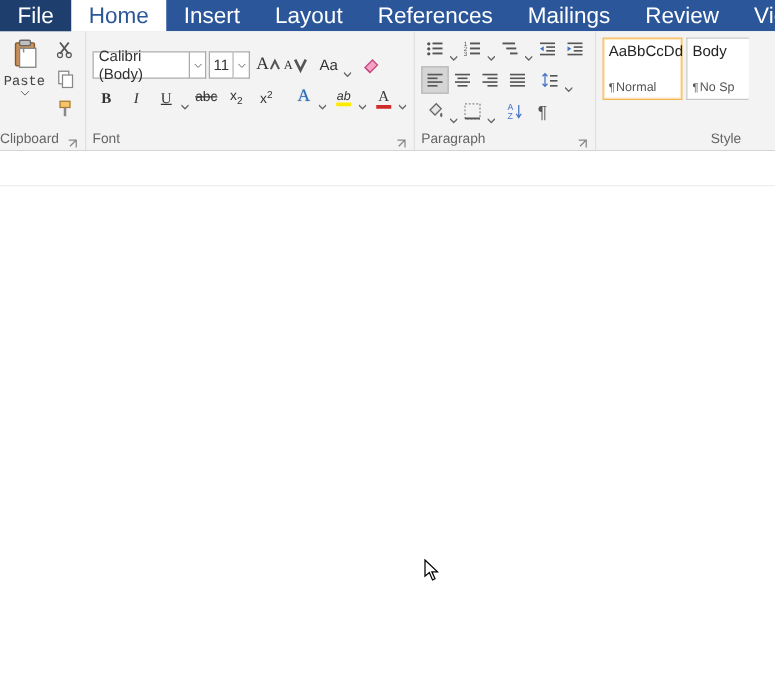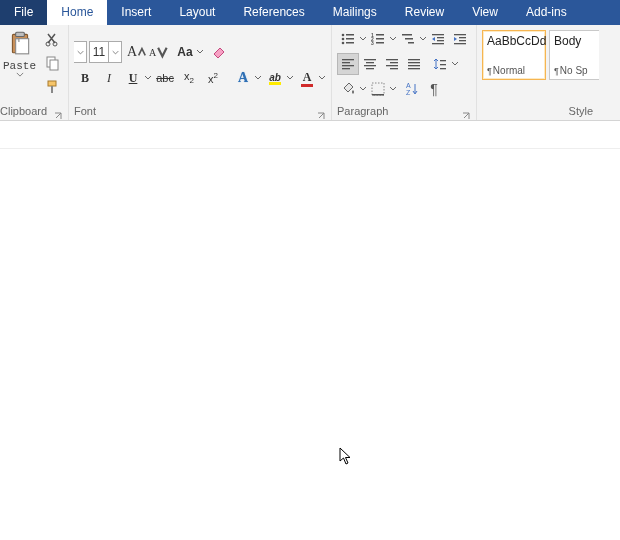--- a/index.html
+++ b/index.html
@@ -1,19 +1,19 @@
 <!DOCTYPE html>
 <html><head>
 <meta charset="utf-8">
 <style>
   * { margin:0; padding:0; box-sizing:border-box; font-family:"Segoe UI",Arial,sans-serif; }
   body { width:620px; height:540px; background:#fff; overflow:hidden; font-size:12px; color:#333; }
   
   .tabs { display:flex; background:#2b579a; height:25px; align-items:stretch; }
-  .tab { padding:0 14px; line-height:25px; color:#fff; font-size:12px; cursor:pointer; white-space:nowrap; }
+  .tab { padding:0 14px; line-height:25px; color:#fff; font-size:18px; cursor:pointer; white-space:nowrap; }
   .tab.file { background:#1e3e6e; }
   .tab.active { background:#fff; color:#2b579a; }
   
   .ribbon { display:flex; height:96px; background:#f3f3f3; border-bottom:1px solid #d4d4d4; }
   .group { display:flex; flex-direction:column; justify-content:space-between; border-right:1px solid #e1e1e1; padding:3px 5px 0 5px; position:relative; }
   .group-body { flex:1; display:flex; }
   .group-label { font-size:11px; text-align:left; color:#666; line-height:18px; position:relative; }
   .dlaunch { position:absolute; right:0; bottom:2px; width:10px; height:10px; }
   .dlaunch svg { width:10px; height:10px; stroke:#888; fill:none; }
   .col { display:flex; flex-direction:column; align-items:center; justify-content:center; }
@@ -30,21 +30,21 @@
   .font-name { width:78px; height:22px; border:1px solid #ababab; background:#fff; font-size:12px; padding:0 4px; display:flex; align-items:center; }
   .font-size { width:20px; height:22px; border:1px solid #ababab; background:#fff; font-size:12px; padding:0 3px; display:flex; align-items:center; justify-content:center; margin-left:2px;}
   .combo-arrow { width:13px; height:22px; border:1px solid #ababab; border-left:none; background:#fff; display:flex; align-items:center; justify-content:center; cursor:pointer;}
   .combo-arrow svg { width:7px; height:7px; stroke:#555; fill:none;}
   .sec-row { display:flex; align-items:center; gap:2px; margin-top:4px;}
   
   .para-rows { display:flex; flex-direction:column; gap:3px;}
   .pbtn { width:22px; height:22px; display:flex; align-items:center; justify-content:center; cursor:pointer; border:1px solid transparent;}
   .pbtn.active { background:#d5d5d5; border-color:#b7b7b7;}
   .pbtn svg { width:16px; height:16px; }
-  .split { display:flex; align-items:center;font-weight:bold;}
+  .split { display:flex; align-items:flex-end;}
   
   .style-box { width:64px; height:50px; border:1px solid #c9c9c9; background:#fff; padding:3px 4px; display:flex; flex-direction:column; justify-content:space-between; cursor:pointer; margin-right:3px;}
   .style-box.active { border:1px solid #f6b551; box-shadow:inset 0 0 0 1px #fdeac4; }
   .style-sample { font-size:12px; color:#222; }
   .style-name { font-size:10px; color:#555; white-space:nowrap; overflow:hidden; text-overflow:ellipsis;}
   .pilcrow { font-size:9px; margin-right:1px;}
   
   .doc-area { position:relative; width:100%; height:419px; background:#fff; }
   .ruler-space { height:28px; background:#fff; border-bottom:1px solid #eee;}
   .cursor { position:absolute; left:339px; top:326px; pointer-events:none;}
@@ -110,20 +110,21 @@
       <span>Clipboard</span>
       <span class="dlaunch"><svg viewBox="0 0 10 10">
             <path d="M2 2 H8 V8 M8 2 L3 7" stroke="#888"></path>
           </svg></span>
     </div>
   </div>
 
   <div class="group">
     <div class="group-body col" style="align-items:flex-start">
       <div class="row">
+        <div class="font-name">Calibri (Body)</div>
         <div class="combo-arrow">
             <svg viewBox="0 0 10 6">
               <path d="M1 1 L5 5 L9 1"></path>
             </svg>
           </div>
         <div class="font-size">11</div>
         <div class="combo-arrow">
             <svg viewBox="0 0 10 6">
               <path d="M1 1 L5 5 L9 1"></path>
             </svg>

